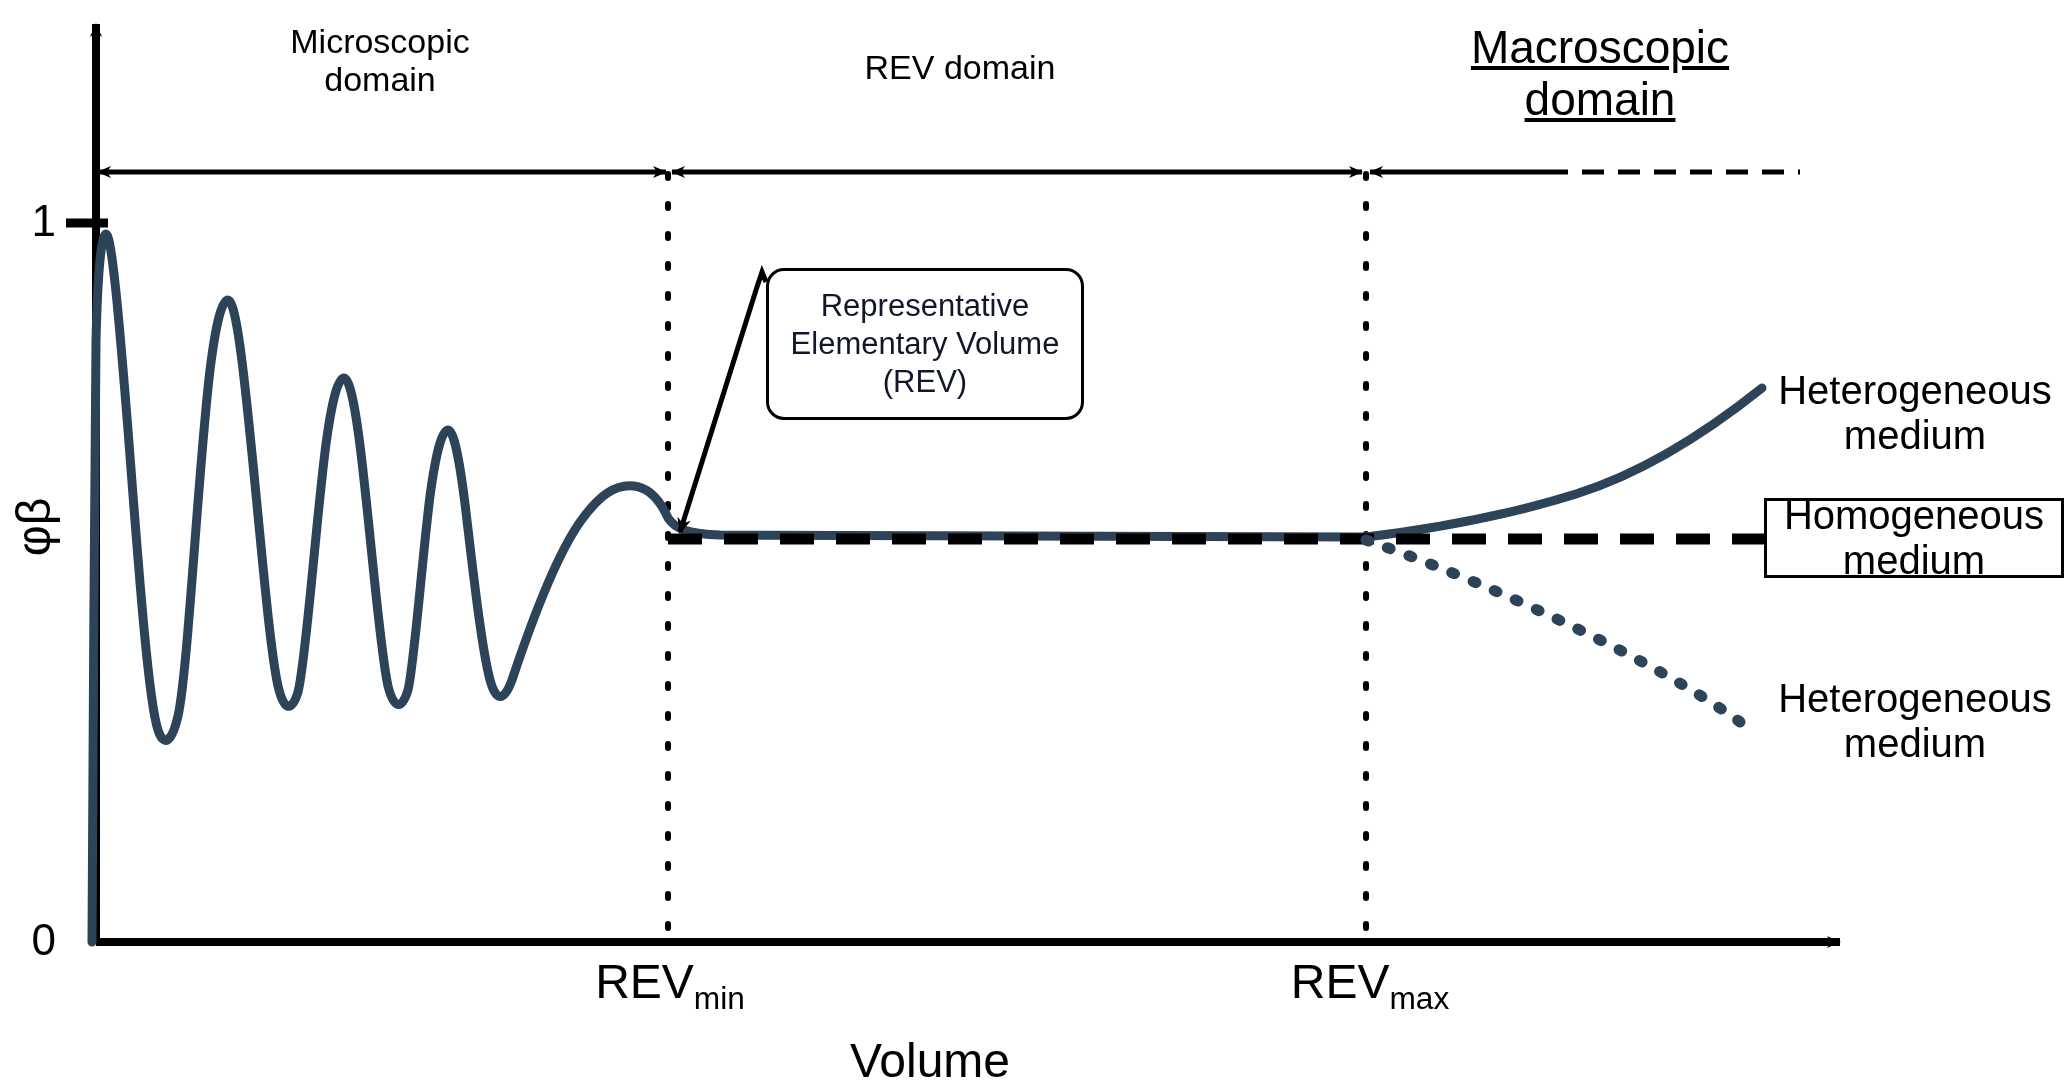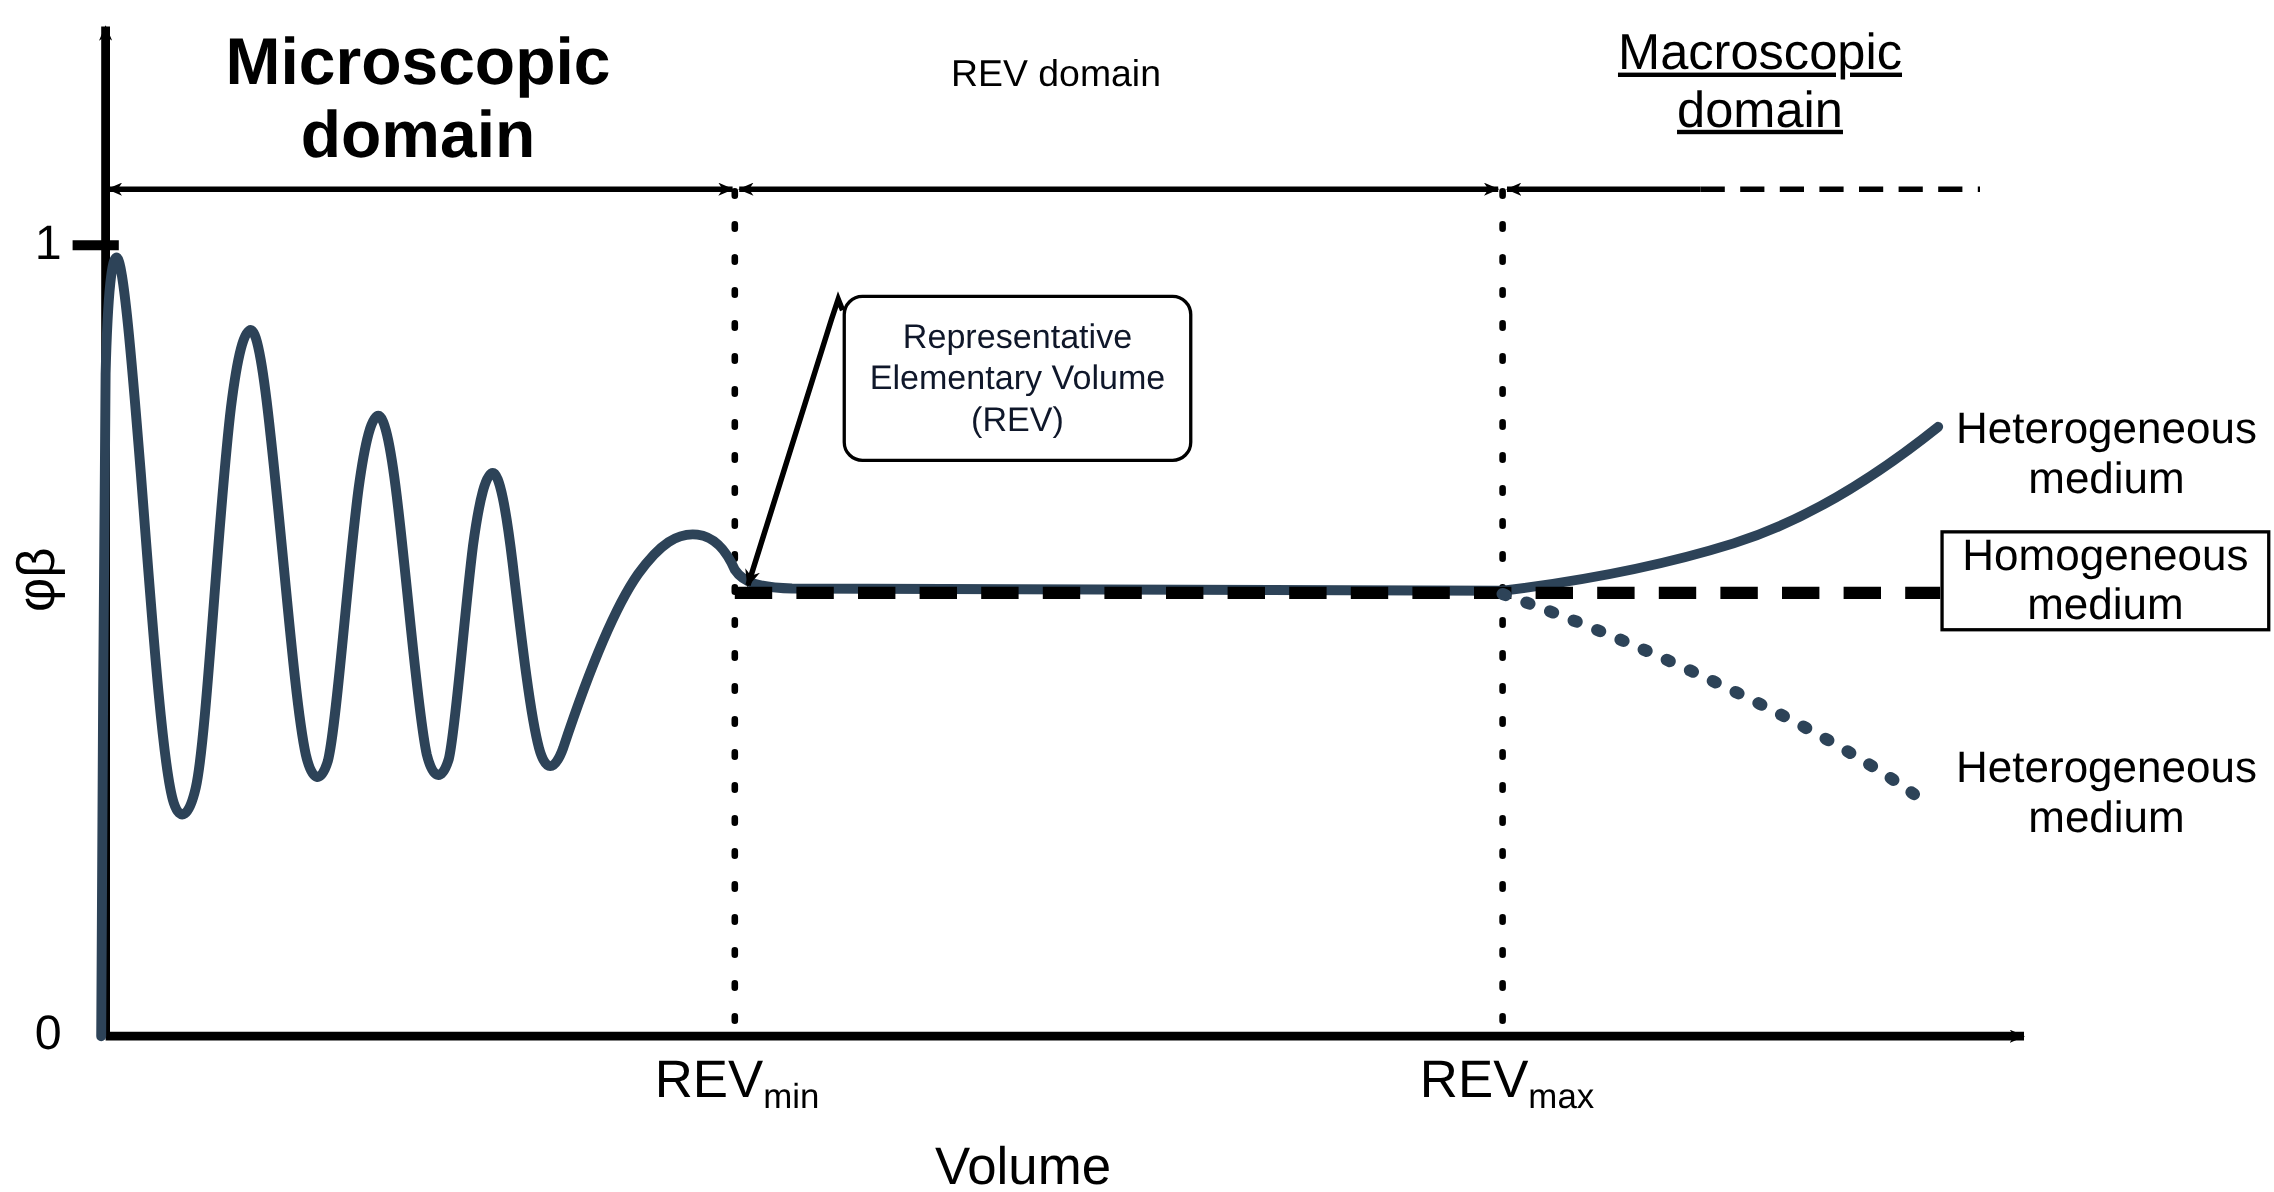--- a/index.html
+++ b/index.html
@@ -26,22 +26,21 @@
     position: absolute;
     color: #000000;
     font-family: "Liberation Sans", sans-serif;
     line-height: 1.12;
     white-space: pre-line;
     text-align: center;
   }
   
   #lbl-microscopic {
     left: 180px; top: 22px; width: 400px;
-    font-size: 60px;
-    font-weight: bold;
+    font-size: 34px;
   }
   #lbl-rev-domain {
     left: 650px; top: 48px; width: 620px;
     font-size: 34px;
   }
   #lbl-macroscopic {
     left: 1370px; top: 22px; width: 460px;
     font-size: 46px;
     text-decoration: underline;
   }
@@ -96,22 +95,22 @@
     color: #0f172a;
     white-space: pre-line;
   }
   
   #lbl-hetero-top {
     left: 1770px; top: 368px; width: 290px;
     font-size: 40px;
   }
   #legend-homo-box {
     position: absolute;
-    left: 1764px; top: 482px;
-    width: 300px; height: 92px;
+    left: 1764px; top: 498px;
+    width: 300px; height: 80px;
     border: 3px solid #000000;
     background: #ffffff;
     box-sizing: border-box;
     display: flex;
     align-items: center;
     justify-content: center;
   }
   #lbl-homo {
     font-size: 40px;
     text-align: center;

